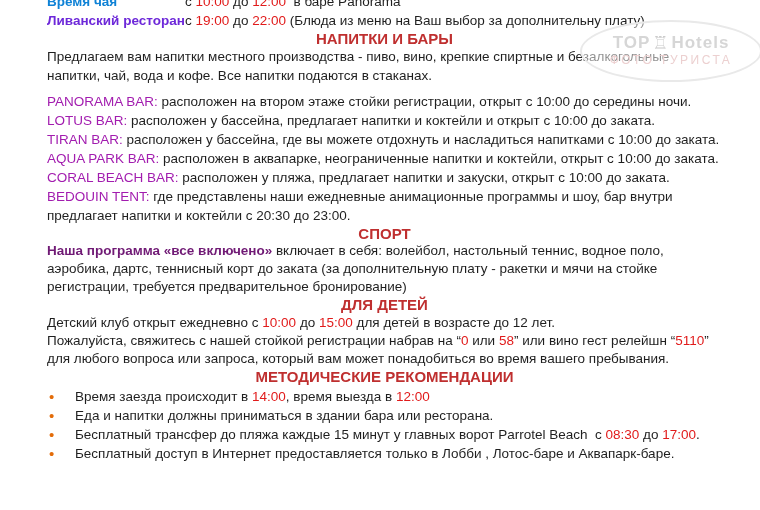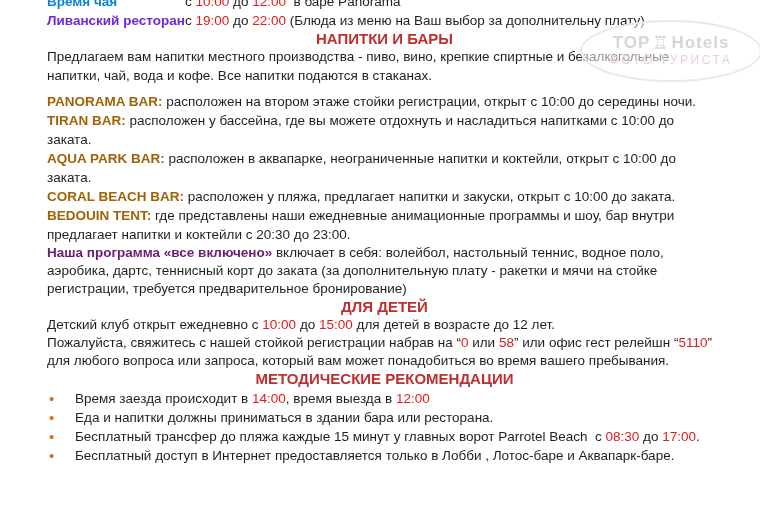--- a/index.html
+++ b/index.html
@@ -16,21 +16,21 @@
   .lbl.green{color:#6d28d9;}
   .sched .val{flex:1;}
   
   h2{font-size:15px;font-weight:bold;color:#bf2f2f;text-align:center;margin:0;line-height:17px;}
   
   .para{line-height:19px;margin:0;}
   .para.tight{line-height:18px;}
   
   .bars{margin-top:7px;}
   .bar-line{margin:0;line-height:19px;}
-  .bar-name{color:#a16207;font-weight:bold;}
+  .bar-name{color:#a21caf;font-weight:normal;}
   .sport-lead{color:#701a75;font-weight:bold;}
   
   .rich span{white-space:pre-wrap;}
   .c-red{color:#e11b1b;}
   
   .bullets{margin-top:2px;}
   .li{position:relative;padding-left:28px;line-height:19px;}
   .dot{position:absolute;left:2px;top:0;color:#e36c09;font-size:15px;line-height:19px;}
   
   .watermark{
@@ -65,32 +65,34 @@
   <div class="sched">
     <span class="lbl green">Ливанский ресторан</span>
     <span class="val rich"><span>с </span><span class="c-red">19:00</span><span> до </span><span class="c-red">22:00</span><span> (Блюда из меню на Ваш выбор за дополнительну плату)</span></span>
   </div>
 
   <h2>НАПИТКИ И БАРЫ</h2>
   <p class="para">Предлагаем вам напитки местного производства - пиво, вино, крепкие спиртные и безалкогольные напитки, чай, вода и кофе. Все напитки подаются в стаканах.</p>
 
   <div class="bars">
     <p class="bar-line"><span class="bar-name">PANORAMA BAR:</span> <span>расположен на втором этаже стойки регистрации, открыт с 10:00 до середины ночи.</span></p>
+    <p class="bar-line"><span class="bar-name">LOTUS BAR:</span> <span>расположен у бассейна, предлагает напитки и коктейли и открыт с 10:00 до заката.</span></p>
     <p class="bar-line"><span class="bar-name">TIRAN BAR:</span> <span>расположен у бассейна, где вы можете отдохнуть и насладиться напитками с 10:00 до заката.</span></p>
     <p class="bar-line"><span class="bar-name">AQUA PARK BAR:</span> <span>расположен в аквапарке, неограниченные напитки и коктейли, открыт с 10:00 до заката.</span></p>
     <p class="bar-line"><span class="bar-name">CORAL BEACH BAR:</span> <span>расположен у пляжа, предлагает напитки и закуски, открыт с 10:00 до заката.</span></p>
     <p class="bar-line"><span class="bar-name">BEDOUIN TENT:</span> <span>где представлены наши ежедневные анимационные программы и шоу, бар внутри предлагает напитки и коктейли с 20:30 до 23:00.</span></p>
   </div>
 
+  <h2>СПОРТ</h2>
   <p class="para tight"><span class="sport-lead">Наша программа «все включено»</span><span class="rich-plain"> включает в себя: волейбол, настольный теннис, водное поло, аэробика, дартс, теннисный корт до заката (за дополнительную плату - ракетки и мячи на стойке регистрации, требуется предварительное бронирование)</span></p>
 
   <h2>ДЛЯ ДЕТЕЙ</h2>
   <p class="para rich"><span>Детский клуб открыт ежедневно с </span><span class="c-red">10:00</span><span> до </span><span class="c-red">15:00</span><span> для детей в возрасте до 12 лет.</span></p>
 
-  <p class="para tight rich"><span>Пожалуйста, свяжитесь с нашей стойкой регистрации набрав на “</span><span class="c-red">0</span><span> или </span><span class="c-red">58</span><span>” или офис гест релейшн “</span><span class="c-red">5110</span><span>” для любого вопроса или запроса, который вам может понадобиться во время вашего пребывания.</span></p>
+  <p class="para tight rich"><span>Пожалуйста, свяжитесь с нашей стойкой регистрации набрав на “</span><span class="c-red">0</span><span> или </span><span class="c-red">58</span><span>” или вино гест релейшн “</span><span class="c-red">5110</span><span>” для любого вопроса или запроса, который вам может понадобиться во время вашего пребывания.</span></p>
 
   <h2>МЕТОДИЧЕСКИЕ РЕКОМЕНДАЦИИ</h2>
   <div class="bullets">
     <div class="li"><span class="dot">•</span><span class="rich"><span>Время заезда происходит в </span><span class="c-red">14:00</span><span>, время выезда в </span><span class="c-red">12:00</span></span></div>
     <div class="li"><span class="dot">•</span><span class="rich"><span>Еда и напитки должны приниматься в здании бара или ресторана.</span></span></div>
     <div class="li"><span class="dot">•</span><span class="rich"><span>Бесплатный трансфер до пляжа каждые 15 минут у главных ворот Parrotel Beach  с </span><span class="c-red">08:30</span><span> до </span><span class="c-red">17:00</span><span>.</span></span></div>
     <div class="li"><span class="dot">•</span><span class="rich"><span>Бесплатный доступ в Интернет предоставляется только в Лобби , Лотос-баре и Аквапарк-баре.</span></span></div>
 
   </div>
 

